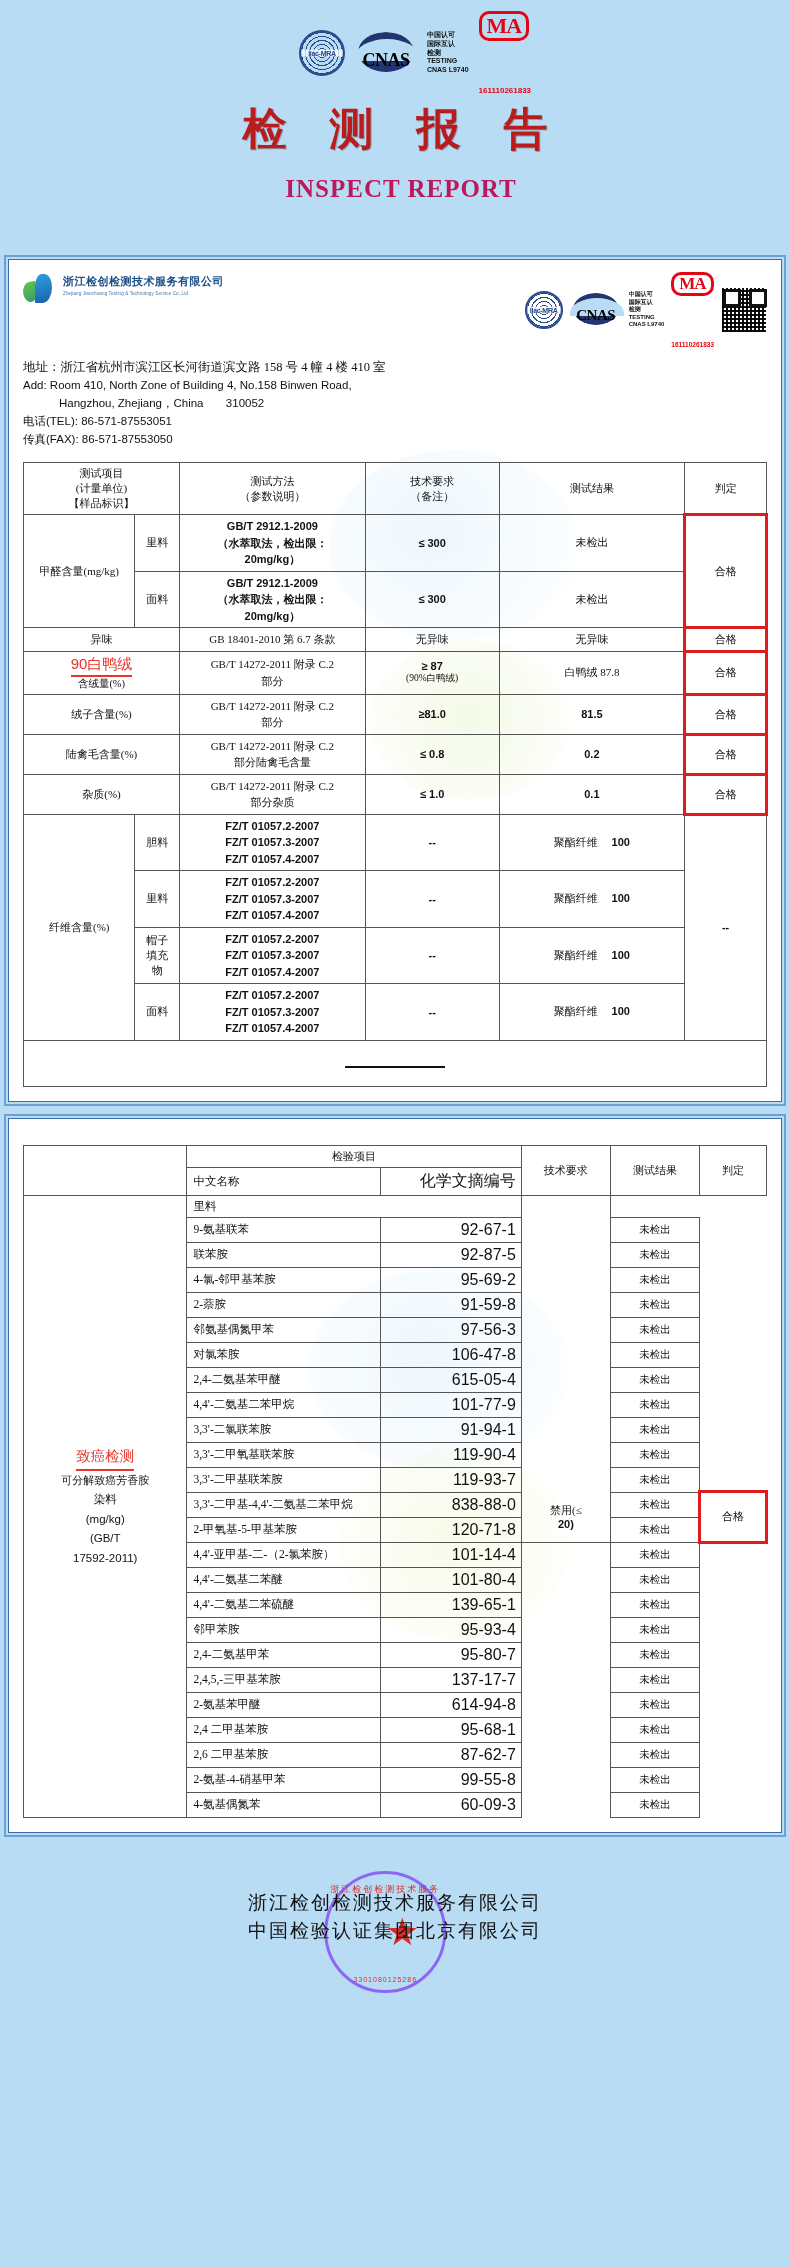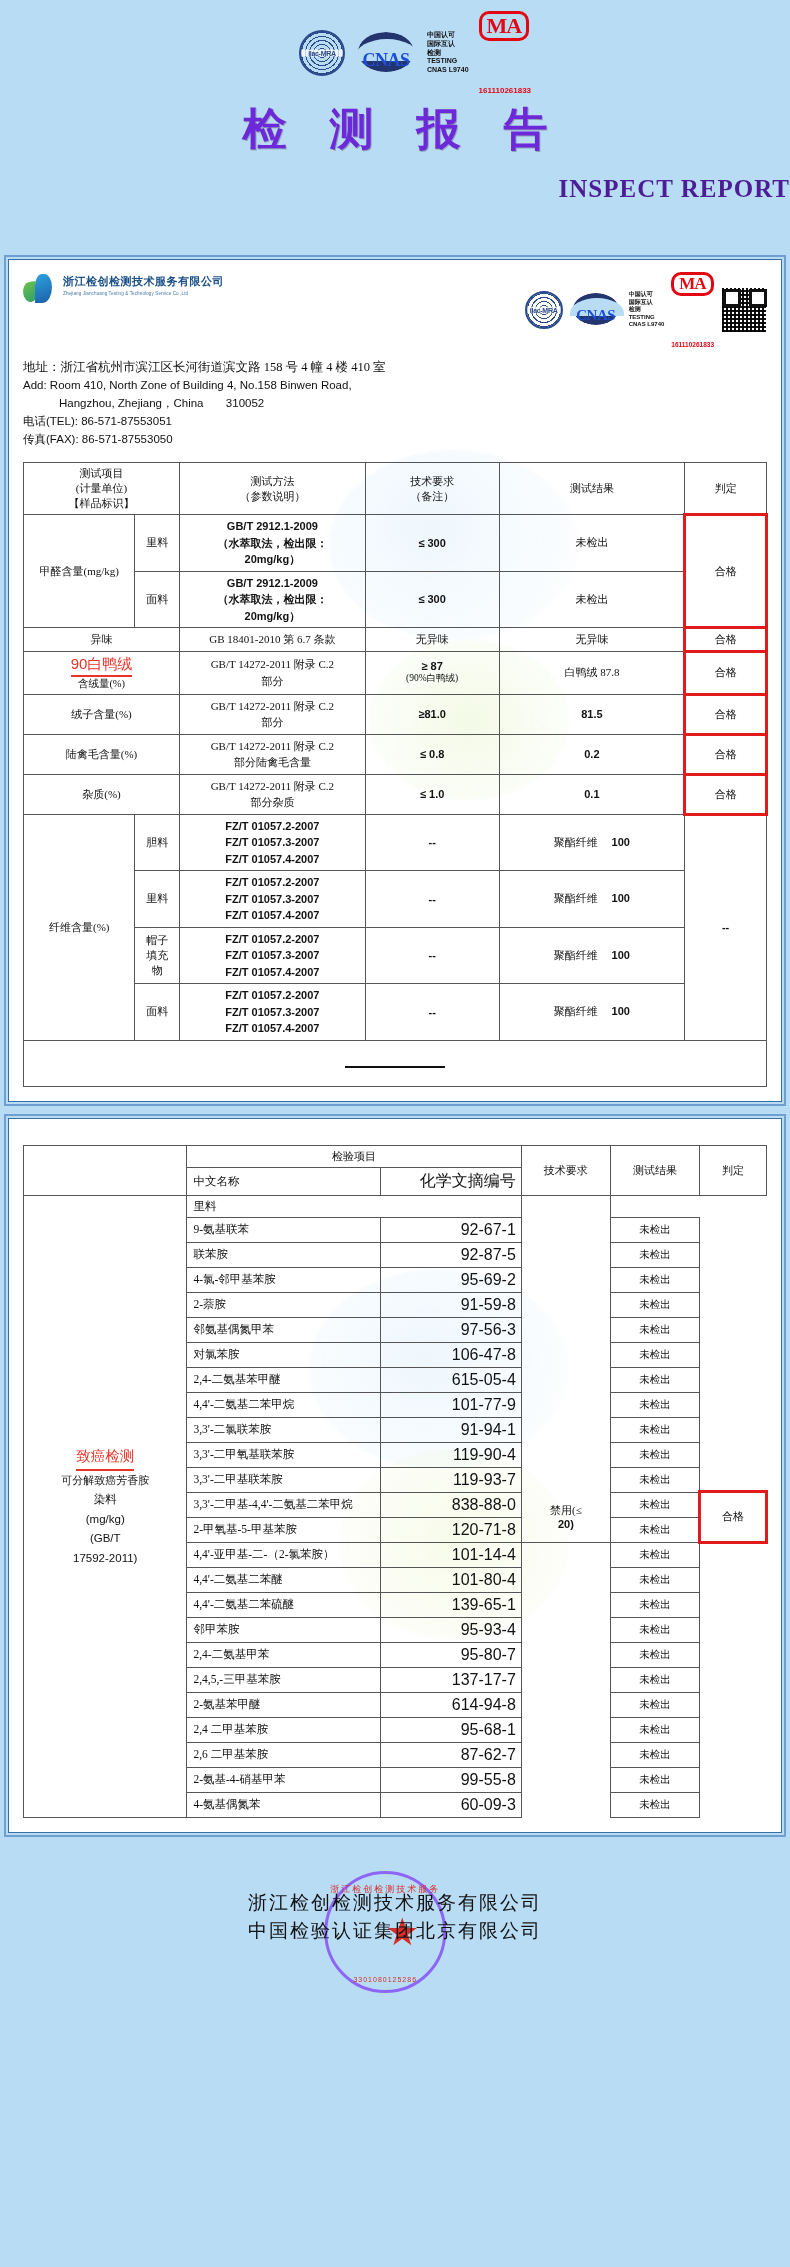--- a/index.html
+++ b/index.html
@@ -69,21 +69,21 @@
     width: 64px; height: 22px;
     background: #b9dcf5;
     border-radius: 60% 60% 0 0 / 100% 100% 0 0;
   }
   .cnas .txt {
     position: absolute; bottom: 5px; left: 0; right: 0;
     text-align: center;
     font-family: "Liberation Serif", serif;
     font-weight: bold;
     font-size: 18px;
-    color: #1d4ed8;
+    color: #000000;
     letter-spacing: -0.5px;
     margin-top: 16px;
   }
   .cnas-words {
     font-size: 7px;
     color: #111;
     line-height: 1.25;
     font-weight: bold;
     text-align: left;
   }
@@ -100,31 +100,31 @@
     letter-spacing: -1px;
   }
   .ma-num { font-size: 8px; color: #e30613; font-weight: bold; margin-top: 1px; }
 
   .title-cn {
     text-align: center;
     font-family: "Liberation Serif", "DejaVu Serif", serif;
     font-size: 44px;
     font-weight: bold;
     letter-spacing: 16px;
-    color: #6d28d9;
+    color: #b91c1c;
     text-shadow: 1px 1px 0 #8fa5b8;
     padding-left: 16px;
   }
   .title-en {
-    text-align: right;
+    text-align: center;
     font-family: "Liberation Serif", "DejaVu Serif", serif;
     font-size: 25px;
     font-weight: bold;
     letter-spacing: 1px;
-    color: #4c1d95;
+    color: #be185d;
     margin-top: 16px;
     padding-bottom: 28px;
     margin-left: 12px;
   }
 
   
   .sheet {
     background: #ffffff;
     border: 1px solid #3b6ea5;
     outline: 2px solid #6f9ed1;

